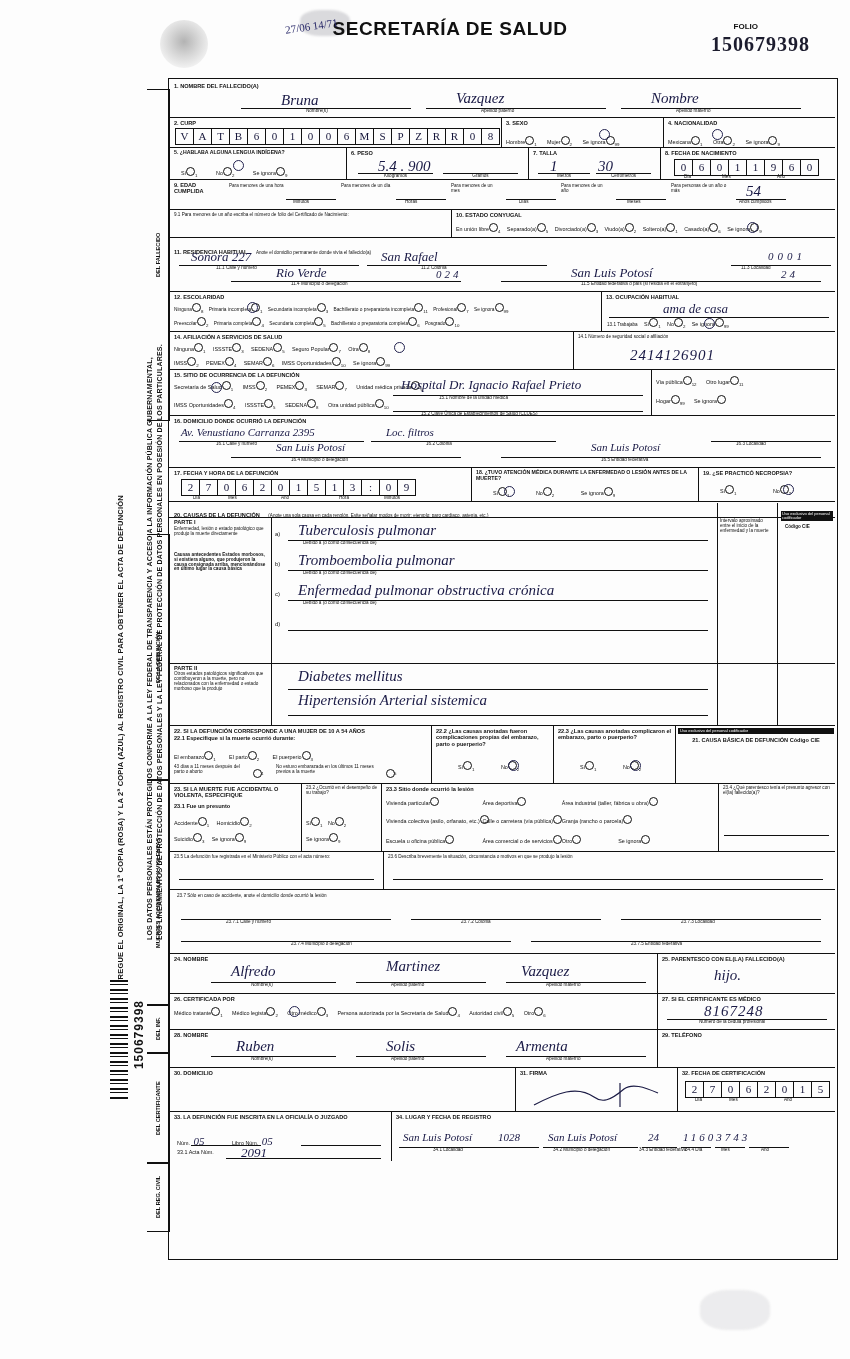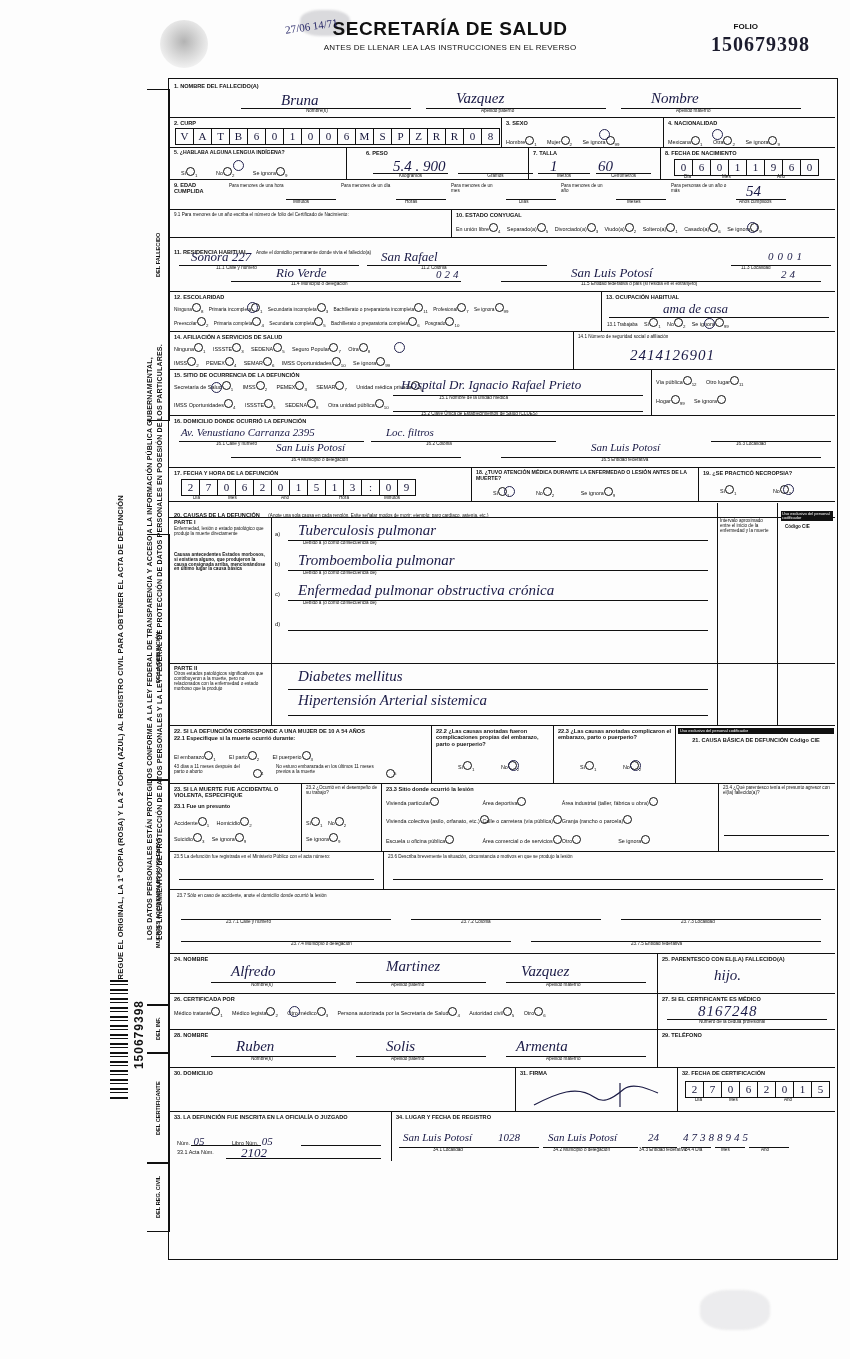--- a/index.html
+++ b/index.html
@@ -54,21 +54,20 @@
 <body>
 
 <div class="page">
 
   <div class="smudge" style="left:300px;top:10px;width:50px;height:26px;"></div>
   <div class="smudge" style="left:700px;top:1290px;width:70px;height:40px;opacity:.5;"></div>
 
   <div class="seal"></div>
   <div class="hdr">
     <h1>SECRETARÍA DE SALUD</h1>
-    <h3>ANTES DE LLENAR LEA LAS INSTRUCCIONES EN EL REVERSO</h3>
   </div>
   <div class="folio-lbl">FOLIO</div>
   <div class="folio-num">150679398</div>
   <div class="scribble">27/06 14/71</div>
 
   <div class="vtext" style="left:116px;top:235px;height:760px;">ENTREGUE EL ORIGINAL, LA 1ª COPIA (ROSA) Y LA 2ª COPIA (AZUL) AL REGISTRO CIVIL PARA OBTENER EL ACTA DE DEFUNCIÓN</div>
   <div class="vtext small" style="left:146px;top:140px;height:800px;">LOS DATOS PERSONALES ESTÁN PROTEGIDOS CONFORME A LA LEY FEDERAL DE TRANSPARENCIA Y ACCESO A LA INFORMACIÓN PÚBLICA GUBERNAMENTAL,</div>
   <div class="vtext small" style="left:156px;top:140px;height:800px;">LOS LINEAMIENTOS DE PROTECCIÓN DE DATOS PERSONALES Y LA LEY FEDERAL DE PROTECCIÓN DE DATOS PERSONALES EN POSESIÓN DE LOS PARTICULARES.</div>
 
   <div class="barcode"></div>
@@ -145,33 +144,33 @@
     <div class="cell" style="left:2px;top:70px;width:175px;height:30px;">
       <div class="lbl" style="padding:1px 0 0 3px;font-size:5.2px;">5. ¿HABLABA ALGUNA LENGUA INDÍGENA?</div>
       <div style="position:absolute;left:10px;top:12px;">
         <span class="opt"><span>Sí</span><span class="circ"></span><span class="sub">1</span></span>
         <span class="opt" style="margin-left:14px;"><span>No</span><span class="circ"></span><span class="sub">2</span></span>
         <span class="opt" style="margin-left:14px;"><span>Se ignora</span><span class="circ"></span><span class="sub">9</span></span>
       </div>
       <div class="mark" style="left:62px;top:11px;"></div>
     </div>
     <div class="vline" style="left:177px;top:69px;height:31px;"></div>
-    <div class="cell" style="left:179px;top:70px;width:180px;margin-left:15px;">
+    <div class="cell" style="left:179px;top:70px;width:180px;">
       <div class="lbl" style="padding:1px 0 0 3px;">6. PESO</div>
       <div class="ink hw b" style="left:30px;top:9px;">5.4 . 900</div>
       <div class="hline" style="left:10px;top:24px;width:75px;"></div>
       <div class="hline" style="left:95px;top:24px;width:75px;"></div>
       <div class="mini ctr" style="position:absolute;left:10px;top:25px;width:75px;">Kilogramos</div>
       <div class="mini ctr" style="position:absolute;left:95px;top:25px;width:75px;">Gramos</div>
     </div>
     <div class="vline" style="left:359px;top:69px;height:31px;"></div>
     <div class="cell" style="left:361px;top:70px;width:130px;">
       <div class="lbl" style="padding:1px 0 0 3px;">7. TALLA</div>
       <div class="ink hw b" style="left:20px;top:9px;">1</div>
-      <div class="ink hw b" style="left:68px;top:9px;">60</div>
+      <div class="ink hw b" style="left:68px;top:9px;">30</div>
       <div class="hline" style="left:8px;top:24px;width:52px;"></div>
       <div class="hline" style="left:66px;top:24px;width:55px;"></div>
       <div class="mini ctr" style="position:absolute;left:8px;top:25px;width:52px;">Metros</div>
       <div class="mini ctr" style="position:absolute;left:66px;top:25px;width:55px;">Centímetros</div>
     </div>
     <div class="vline" style="left:491px;top:69px;height:31px;"></div>
     <div class="cell" style="left:493px;top:70px;width:173px;">
       <div class="lbl" style="padding:1px 0 0 3px;">8. FECHA DE NACIMIENTO</div>
       <div class="boxes" id="fnac-boxes" style="position:absolute;left:12px;top:10px;">
           <span style="width: 17px;">0</span>
@@ -610,21 +609,21 @@
         <span class="opt" style="margin-left:8px;"><span>Otro médico</span><span class="circ"></span><span class="sub">3</span></span>
         <span class="opt" style="margin-left:8px;"><span>Persona autorizada por la Secretaría de Salud</span><span class="circ"></span><span class="sub">4</span></span>
         <span class="opt" style="margin-left:8px;"><span>Autoridad civil</span><span class="circ"></span><span class="sub">5</span></span>
         <span class="opt" style="margin-left:8px;"><span>Otro</span><span class="circ"></span><span class="sub">6</span></span>
       </div>
       <div class="mark" style="left:118px;top:11px;"></div>
     </div>
     <div class="vline" style="left:488px;top:915px;height:35px;"></div>
     <div class="cell" style="left:490px;top:916px;width:176px;">
       <div class="lbl" style="padding:1px 0 0 3px;">27. SI EL CERTIFICANTE ES MÉDICO</div>
-      <div class="ink hw b" style="left:39px;top:8px;letter-spacing:1px;text-align:right;">8167248</div>
+      <div class="ink hw b" style="left:45px;top:8px;letter-spacing:1px;text-align:right;">8167248</div>
       <div class="hline" style="left:8px;top:24px;width:160px;"></div>
       <div class="mini" style="position:absolute;left:40px;top:25px;">Número de la cédula profesional</div>
     </div>
     <div class="hline" style="left:0;top:950px;width:666px;"></div>
 
     <div class="cell" style="left:2px;top:952px;width:486px;height:36px;">
       <div class="lbl" style="padding:1px 0 0 3px;">28. NOMBRE</div>
       <div class="ink hw b" style="left:65px;top:7px;">Ruben</div>
       <div class="ink hw b" style="left:215px;top:7px;">Solis</div>
       <div class="ink hw b" style="left:345px;top:7px;">Armenta</div>
@@ -677,31 +676,31 @@
         <span>Núm.</span>
         <span class="ink hw s" style="position:relative;left:2px;top:0;">05</span>
         <span style="margin-left:28px;">Libro Núm.</span>
         <span class="ink hw s" style="position:relative;left:2px;">05</span>
       </div>
       <div class="hline" style="left:20px;top:32px;width:70px;"></div>
       <div class="hline" style="left:130px;top:32px;width:80px;"></div>
       <div style="position:absolute;left:6px;top:36px;font-size:5.4px;">
         <span>33.1 Acta Núm.</span>
       </div>
-      <div class="ink hw" style="left:70px;top:32px;">2102</div>
+      <div class="ink hw" style="left:70px;top:32px;">2091</div>
       <div class="hline" style="left:55px;top:45px;width:155px;"></div>
     </div>
     <div class="vline" style="left:222px;top:1033px;height:49px;"></div>
     <div class="cell" style="left:224px;top:1034px;width:442px;">
       <div class="lbl" style="padding:1px 0 0 3px;">34. LUGAR Y FECHA DE REGISTRO</div>
       <div class="ink hw s" style="left:10px;top:18px;">San Luis Potosí</div>
       <div class="ink hw s" style="left:105px;top:18px;">1028</div>
       <div class="ink hw s" style="left:155px;top:18px;">San Luis Potosí</div>
       <div class="ink hw s" style="left:255px;top:18px;">24</div>
-      <div class="ink hw s" style="left:290px;top:18px;letter-spacing:3px;" id="reg-date">47388945</div>
+      <div class="ink hw s" style="left:290px;top:18px;letter-spacing:3px;" id="reg-date">11603743</div>
       <div class="hline" style="left:6px;top:34px;width:140px;"></div>
       <div class="hline" style="left:150px;top:34px;width:95px;"></div>
       <div class="hline" style="left:249px;top:34px;width:35px;"></div>
       <div class="hline" style="left:288px;top:34px;width:30px;"></div>
       <div class="hline" style="left:322px;top:34px;width:30px;"></div>
       <div class="hline" style="left:356px;top:34px;width:40px;"></div>
       <div class="mini" style="position:absolute;left:40px;top:35px;">34.1 Localidad</div>
       <div class="mini" style="position:absolute;left:160px;top:35px;">34.2 Municipio o delegación</div>
       <div class="mini" style="position:absolute;left:246px;top:35px;">34.3 Entidad federativa</div>
       <div class="mini" style="position:absolute;left:292px;top:35px;">34.4 Día</div>

